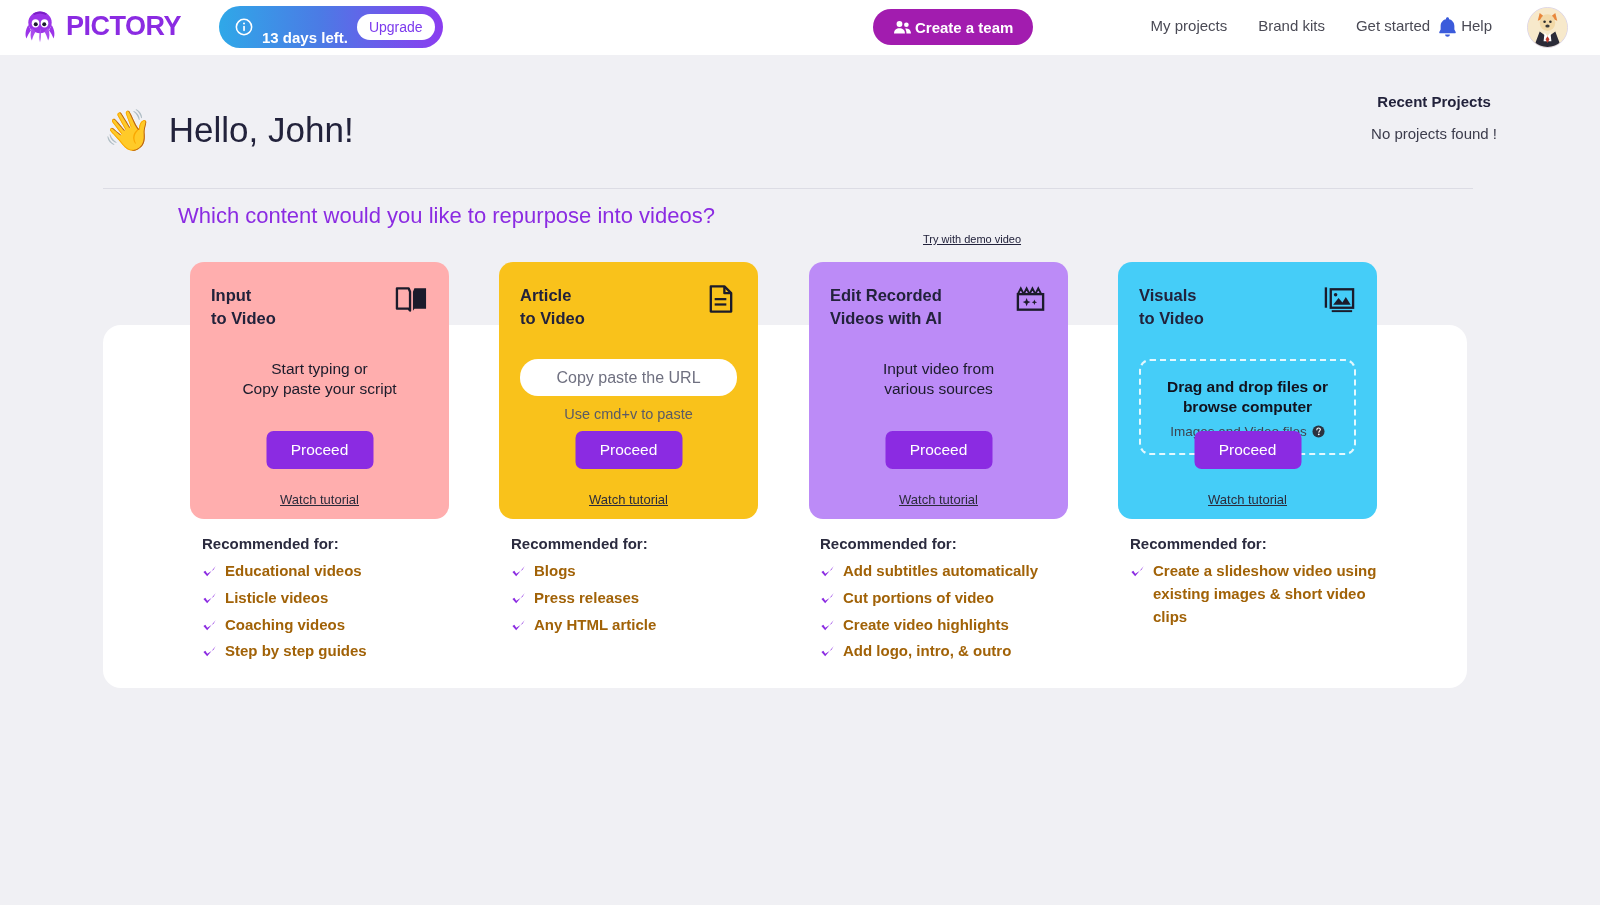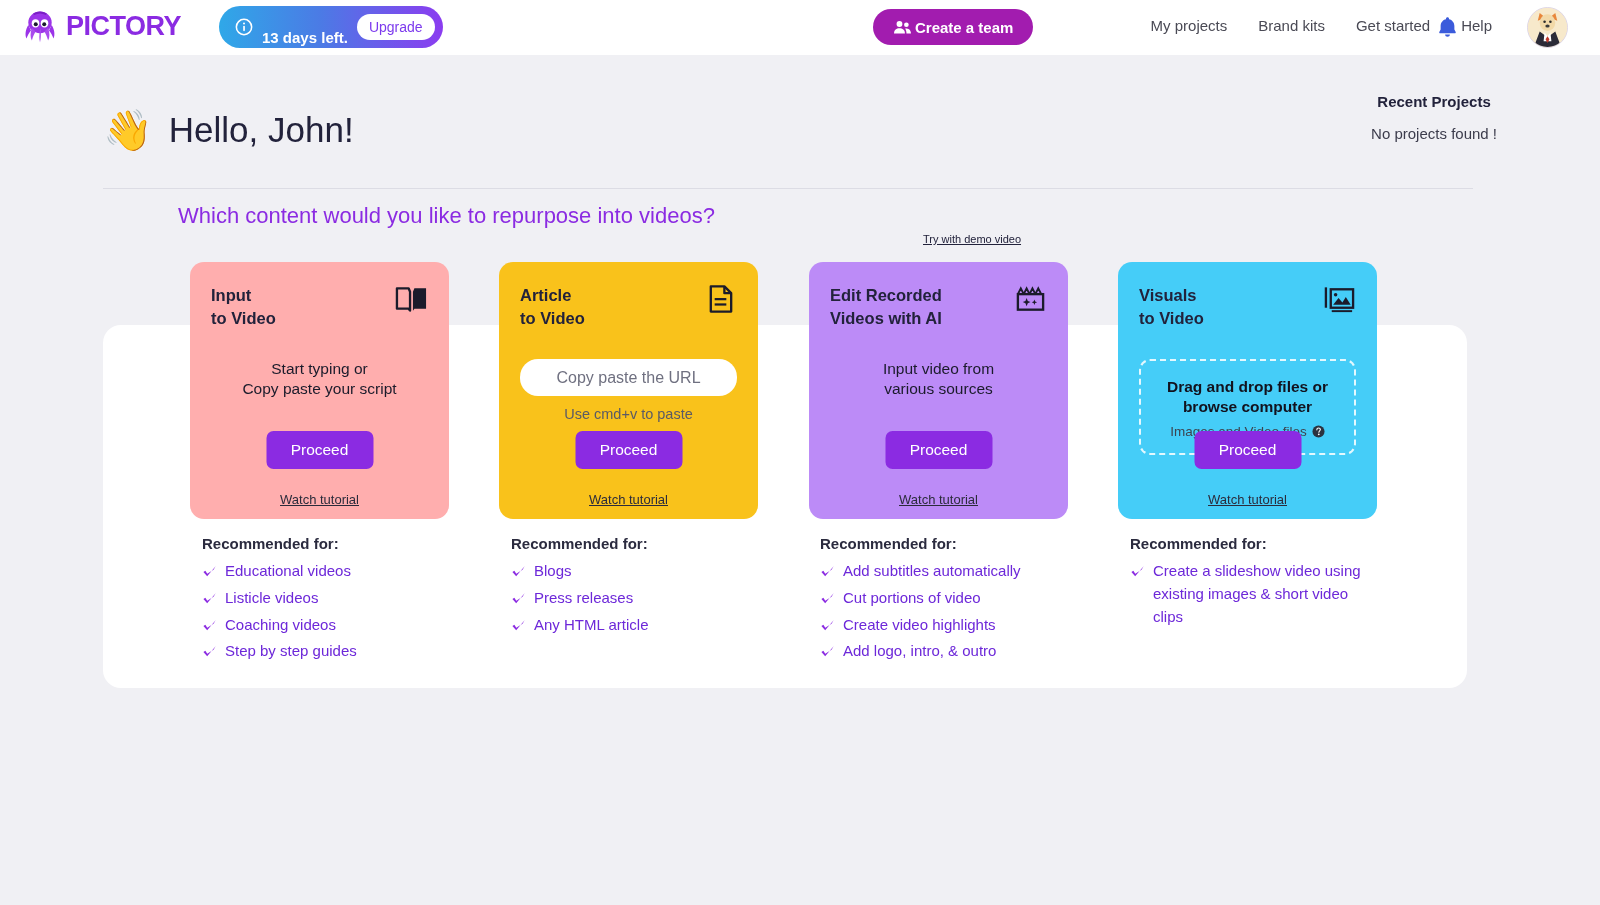--- a/index.html
+++ b/index.html
@@ -183,21 +183,21 @@
   .rec.r3 { left: 1130px; width: 252px; }
 
   .rec-title {
     font-size: 15px; font-weight: bold; color: #2B2B3F; margin-bottom: 8px;
   }
   .rec-item {
     display: flex; align-items: flex-start; gap: 8px;
     margin-bottom: 4px;
   }
   .check-ic { width: 15px; height: 15px; flex: none; margin-top: 4px; }
-  .rec-text { font-size: 15px; color: #6d28d9; line-height: 1.52; }
+  .rec-text { font-size: 15px; color: #a16207; line-height: 1.52; font-weight: bold; }
 </style>
 </head>
 <body>
 
 <div class="topbar">
 
   <div class="logo-wrap">
     <span>
       <svg class="logo-mark" viewBox="0 0 40 40">
         <ellipse cx="20" cy="16" rx="13" ry="12" fill="#9B34E8"></ellipse>

